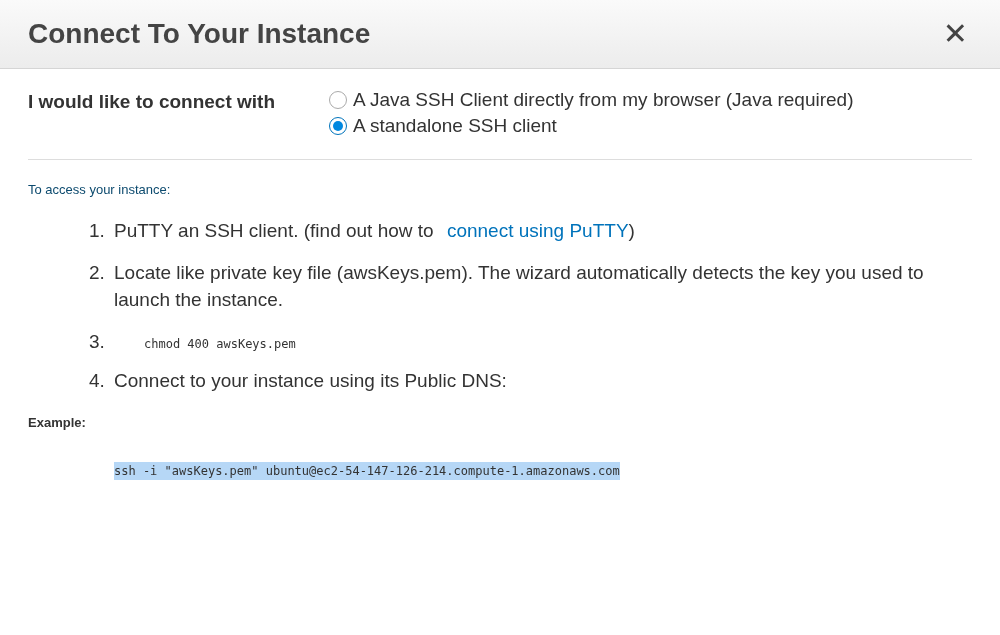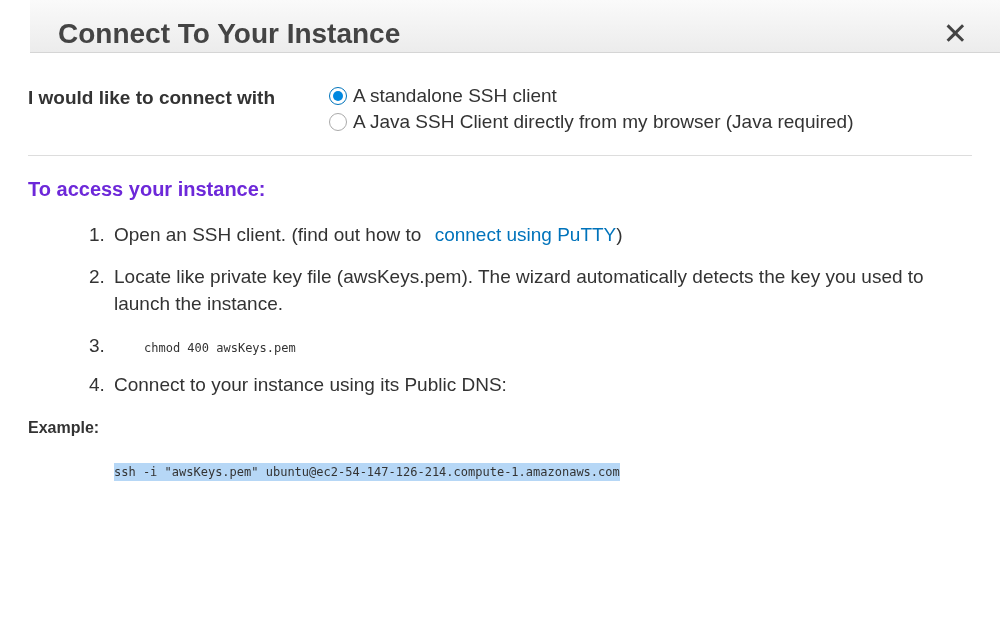--- a/index.html
+++ b/index.html
@@ -12,41 +12,40 @@
       font-size: 19px;
       color: #333;
       width: 1000px;
       height: 635px;
       overflow: hidden;
       background: #fff;
     }
     .header {
       background: linear-gradient(to bottom, #fafafa 0%, #ececec 100%);
       border-bottom: 1px solid #d5d5d5;
-      padding: 18px 28px 2px 28px;
+      padding: 18px 28px 18px 28px;
       display: flex;
       justify-content: space-between;
       align-items: center;
-      margin-left: 30px;
     }
     .header h1 {
       font-size: 28px;
       font-weight: 700;
       color: #444;
     }
     .close-btn {
       font-size: 30px;
       font-weight: 400;
       color: #444;
       cursor: pointer;
       line-height: 1;
       padding: 0 4px;
     }
     .content {
-      padding: 32px 28px 0 28px;
+      padding: 20px 28px 0 28px;
     }
     .connect-row {
       display: flex;
       align-items: flex-start;
       gap: 54px;
       padding-bottom: 12px;
     }
     .connect-label {
       font-weight: 700;
       color: #333;
@@ -87,23 +86,23 @@
       height: 10px;
       border-radius: 50%;
       background: #0088e0;
     }
     hr.divider {
       border: none;
       border-top: 1px solid #ddd;
       margin: 10px 0 22px 0;
     }
     .section-title {
-      font-weight: 700;
-      font-size: 20px;
-      color: #6d28d9;
+      font-weight: 400;
+      font-size: 13px;
+      color: #0c4a6e;
       margin-bottom: 20px;
     }
     ol.steps {
       list-style: decimal;
       padding-left: 82px;
       color: #333;
     }
     ol.steps li {
       margin-bottom: 14px;
       line-height: 1.45;
@@ -121,23 +120,23 @@
       color: #333;
       white-space: nowrap;
     }
     .code-indent {
       margin-left: 30px;
       margin-top: 14px;
       margin-bottom: 6px;
     }
     .example-label {
       font-weight: 700;
-      font-size: 16px;
+      font-size: 13px;
       margin-top: 20px;
-      margin-bottom: 22px;
+      margin-bottom: 28px;
     }
     .example-code {
       margin-left: 86px;
       background: #b6d7f6;
       display: inline;
       padding: 2px 0;
     }
   </style>
 </head>
 <body>
@@ -146,37 +145,37 @@
   <h1>Connect To Your Instance</h1>
   <span class="close-btn">✕</span>
 </div>
 
 <div class="content">
 
   <div class="connect-row">
     <div class="connect-label">I would like to connect with</div>
     <div class="radio-options">
       <label class="radio-option">
+        <span class="radio-circle"></span>
+        <span>A Java SSH Client directly from my browser (Java required)</span>
+      </label>
+      <label class="radio-option">
         <span class="radio-circle selected"></span>
         <span>A standalone SSH client</span>
-      </label>
-      <label class="radio-option">
-        <span class="radio-circle"></span>
-        <span>A Java SSH Client directly from my browser (Java required)</span>
       </label>
     </div>
   </div>
 
   <hr class="divider">
 
   <div class="section-title">To access your instance:</div>
 
   <ol class="steps">
     <li>
-      <span>Open an SSH client. (find out how to </span>
+      <span>PuTTY an SSH client. (find out how to </span>
       <a href="#" class="link">connect using PuTTY</a><span>)</span>
     </li>
     <li>Locate like private key file (awsKeys.pem). The wizard automatically detects the key you used to launch the instance.</li>
     <li>
       <div class="mono code-indent">chmod 400 awsKeys.pem</div>
     </li>
     <li>
       <span>Connect to your instance using its Public DNS:</span>
     </li>
   </ol>

